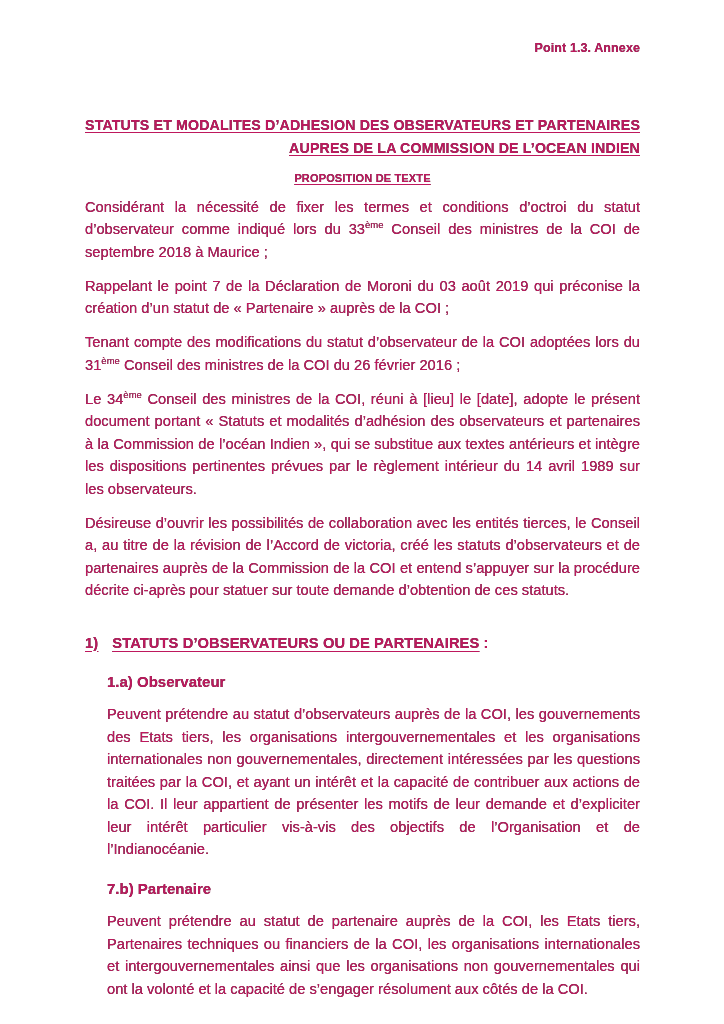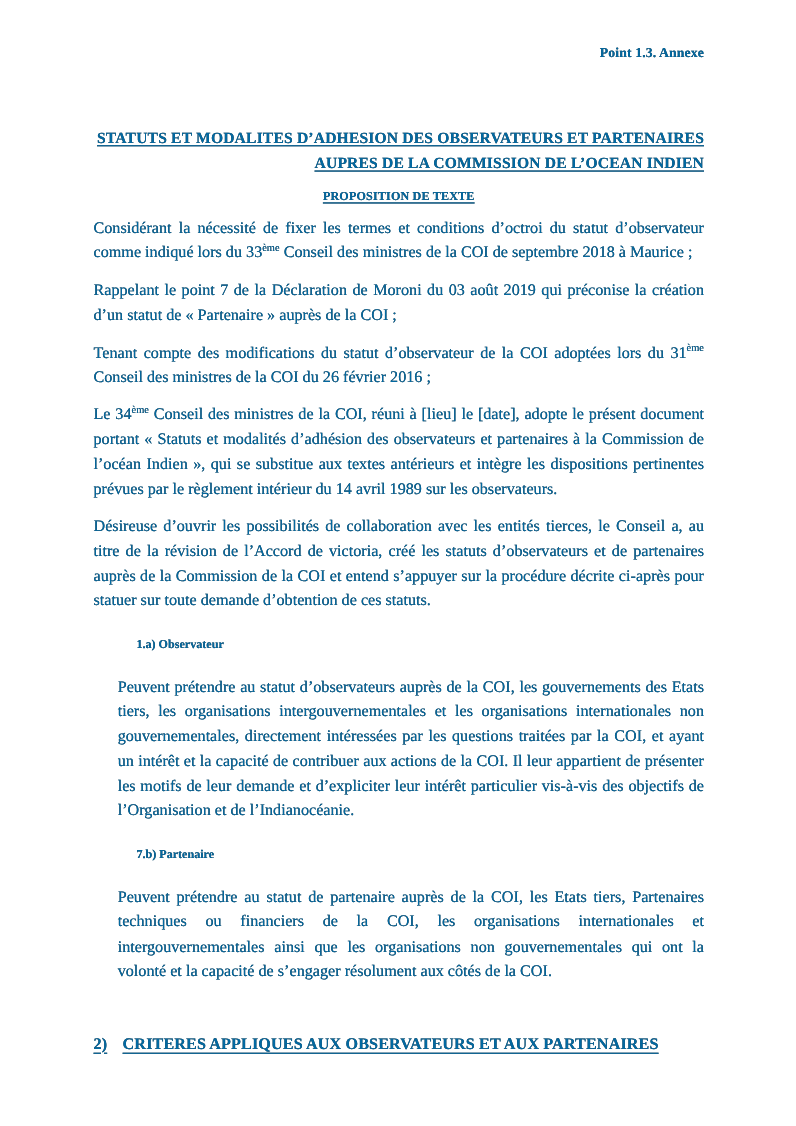--- a/index.html
+++ b/index.html
@@ -6,22 +6,22 @@
     margin: 0;
     padding: 0;
     background: #ffffff;
   }
   .page {
     position: relative;
     width: 724px;
     height: 1024px;
     background: #ffffff;
     overflow: hidden;
-    font-family: Liberation Serif, serif;
-    color: #0369a1;
+    font-family: Liberation Sans, sans-serif;
+    color: #be185d;
     -webkit-font-smoothing: antialiased;
   }
   .content {
     position: absolute;
     top: 41px;
     left: 85px;
     right: 84px;
   }
   .txt {
     text-shadow: 0 0 0.35px rgba(10,10,10,0.85);
@@ -91,24 +91,24 @@
     text-decoration: underline;
     text-underline-offset: 2.5px;
   }
   .sec-suffix {
     text-decoration: none;
   }
   .subsection {
     margin-left: 22px;
   }
   .sub-label {
-    margin: 17px;
+    margin: 0;
     margin-top: 17px;
     font-weight: bold;
-    font-size: 11px;
+    font-size: 15px;
     line-height: 22px;
   }
   .subsection .para {
     margin-top: 10.5px;
   }
 </style>
 </head>
 <body>
 
 <div class="page">
@@ -126,20 +126,23 @@
     </div>
 
     <div class="preamble">
       <p class="para txt"><span>Considérant la nécessité de fixer les termes et conditions d’octroi du statut d’observateur comme indiqué lors du 33</span><sup>ème</sup><span> Conseil des ministres de la COI de septembre 2018 à Maurice&nbsp;;</span></p>
       <p class="para txt"><span>Rappelant le point 7 de la Déclaration de Moroni du 03 août 2019 qui préconise la création d’un statut de «&nbsp;Partenaire&nbsp;» auprès de la COI&nbsp;;</span></p>
       <p class="para txt"><span>Tenant compte des modifications du statut d’observateur de la COI adoptées lors du 31</span><sup>ème</sup><span> Conseil des ministres de la COI du 26 février 2016&nbsp;;</span></p>
       <p class="para txt"><span>Le 34</span><sup>ème</sup><span> Conseil des ministres de la COI, réuni à [lieu] le [date], adopte le présent document portant «&nbsp;Statuts et modalités d’adhésion des observateurs et partenaires à la Commission de l’océan Indien&nbsp;», qui se substitue aux textes antérieurs et intègre les dispositions pertinentes prévues par le règlement intérieur du 14 avril 1989 sur les observateurs.</span></p>
       <p class="para txt"><span>Désireuse d’ouvrir les possibilités de collaboration avec les entités tierces, le Conseil a, au titre de la révision de l’Accord de victoria, créé les statuts d’observateurs et de partenaires auprès de la Commission de la COI et entend s’appuyer sur la procédure décrite ci-après pour statuer sur toute demande d’obtention de ces statuts.</span></p>
     </div>
 
+    <p class="section-heading txt">
+      <span class="sec-num">1)</span><span class="sec-title">STATUTS D’OBSERVATEURS OU DE PARTENAIRES</span><span class="sec-suffix">&nbsp;:</span>
+    </p>
 
     <div class="subsection">
       <p class="sub-label txt">1.a) Observateur</p>
       <p class="para txt"><span>Peuvent prétendre au statut d’observateurs auprès de la COI, les gouvernements des Etats tiers, les organisations intergouvernementales et les organisations internationales non gouvernementales, directement intéressées par les questions traitées par la COI, et ayant un intérêt et la capacité de contribuer aux actions de la COI. Il leur appartient de présenter les motifs de leur demande et d’expliciter leur intérêt particulier vis-à-vis des objectifs de l’Organisation et de l’Indianocéanie.</span></p>
     </div>
 
     <div class="subsection">
       <p class="sub-label txt">7.b) Partenaire</p>
       <p class="para txt"><span>Peuvent prétendre au statut de partenaire auprès de la COI, les Etats tiers, Partenaires techniques ou financiers de la COI, les organisations internationales et intergouvernementales ainsi que les organisations non gouvernementales qui ont la volonté et la capacité de s’engager résolument aux côtés de la COI.</span></p>
     </div>

